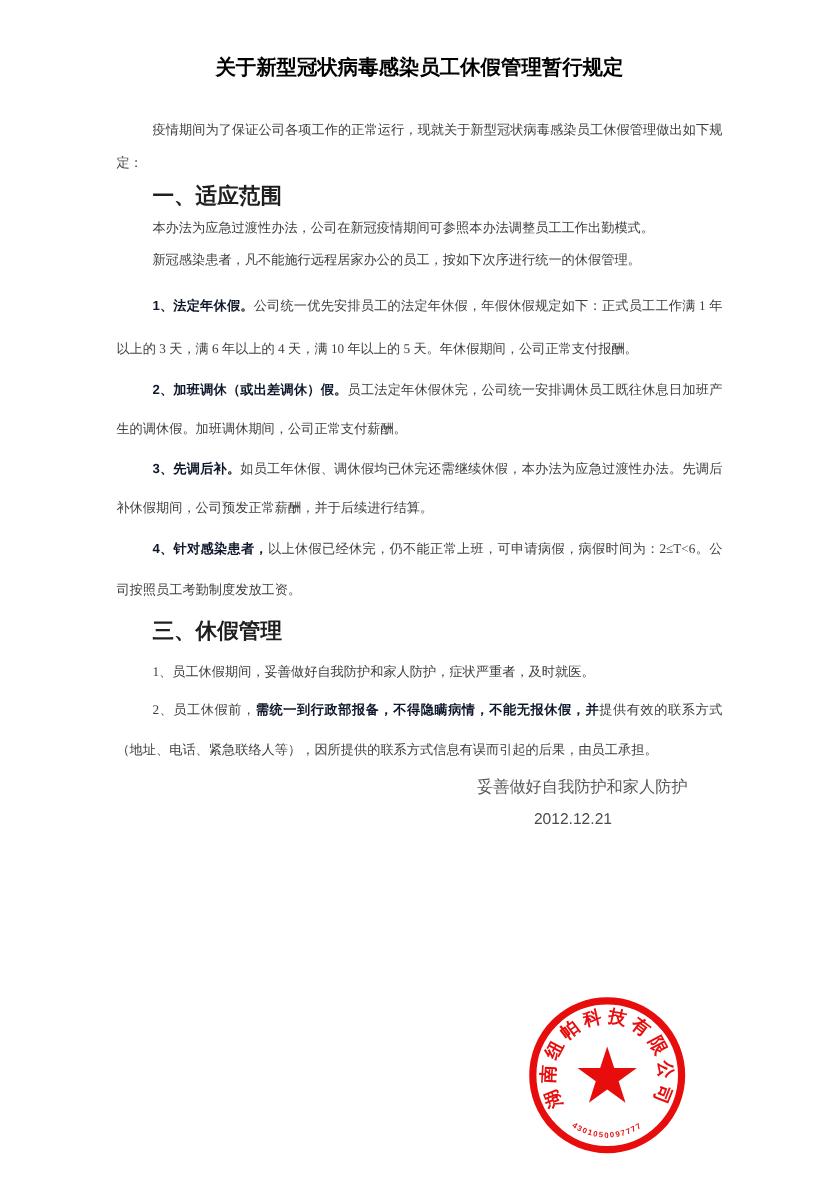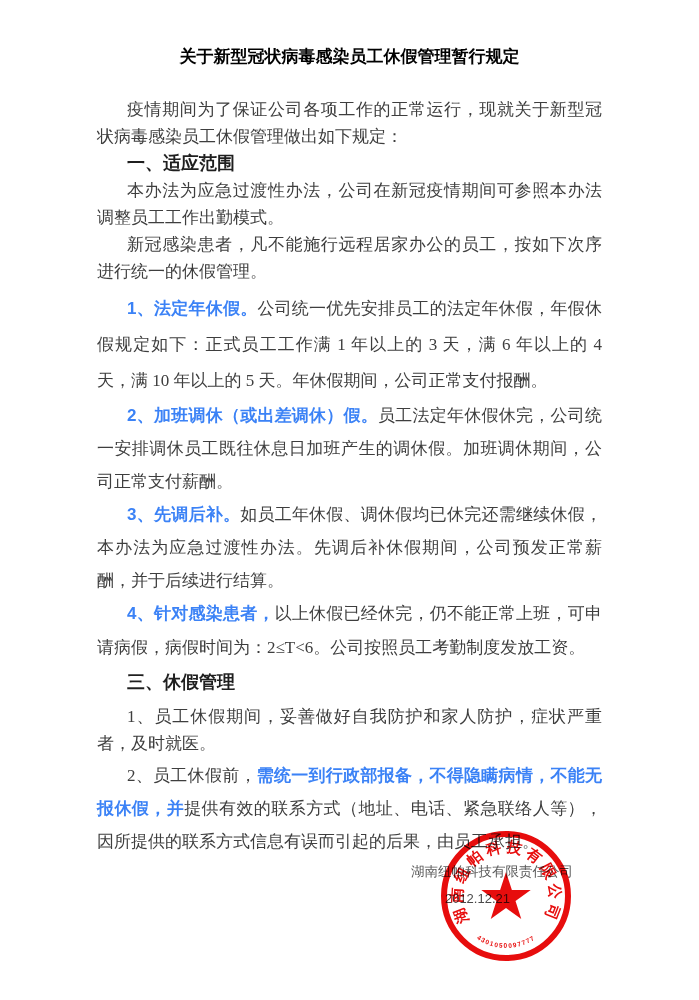--- a/index.html
+++ b/index.html
@@ -8,34 +8,34 @@
     overflow:hidden;font-family:"Liberation Serif",serif;
   }
   .content{padding:44px 97px 0 97px;}
   .title{
     font-family:Liberation Serif, serif;font-weight:bold;
     font-size:17px;line-height:26px;color:#000000;
     text-align:center;margin:0 0 26px 0;
   }
   p{margin:0;}
   .body{
-    font-size:17px;line-height:27px;color:#3e3e3e;
+    font-size:11px;line-height:27px;color:#3e3e3e;
     text-indent:30px;text-align:justify;
   }
   .heading{
     font-family:"Liberation Sans",sans-serif;font-weight:bold;
     font-size:18px;line-height:27px;color:#1f1f1f;
     text-indent:30px;margin:0;
   }
   .mt3{margin-top:3px;} .mt4{margin-top:4px;} .mt6{margin-top:6px;}
   .mt7{margin-top:7px;} .mt10{margin-top:10px;} .mt2{margin-top:2px;}
   .lh36{line-height:36px;} .lh34{line-height:34px;}
   .lh33{line-height:33px;} .lh30{line-height:30px;}
   .item strong, .boldrun{
-    font-family:"Liberation Sans",sans-serif;font-weight:bold;color:#3b82f6;
+    font-family:"Liberation Sans",sans-serif;font-weight:bold;color:#0f172a;
   }
   .sig-company{
     font-size:13.5px;line-height:27px;color:#595959;
     text-align:right;padding-right:29px;
   }
   .sig-date{
     font-family:"Liberation Sans",sans-serif;
     font-size:13px;line-height:27px;color:#4a4a4a;
     text-align:right;padding-right:92px;
   }
@@ -89,21 +89,21 @@
 
     <p class="body mt7">
       <span>1、员工休假期间，妥善做好自我防护和家人防护，症状严重者，及时就医。</span><span class="boldrun"></span><span></span>
     </p>
 
     <p class="body lh33 mt2">
       <span>2、员工休假前，</span><span class="boldrun">需统一到行政部报备，不得隐瞒病情，不能无报休假，并</span><span>提供有效的联系方式（地址、电话、紧急联络人等），因所提供的联系方式信息有误而引起的后果，由员工承担。</span>
     </p>
 
 
-    <p class="sig-company">湖南纽帕科技有限责任公司</p>
+    <p class="sig-company">妥善做好自我防护和家人防护</p>
 
     <p class="sig-date">2012.12.21</p>
 
   </div>
 
   <svg class="seal" viewBox="0 0 140 140" width="140" height="140" xmlns="http://www.w3.org/2000/svg">
     <defs>
       <path id="ring-path" d="M 33.96 95.26 A 44 44 0 1 1 106.04 95.26" fill="none"></path>
       <path id="serial-path" d="M 36.57 109.83 A 52 52 0 0 0 103.43 109.83" fill="none"></path>
     </defs>

